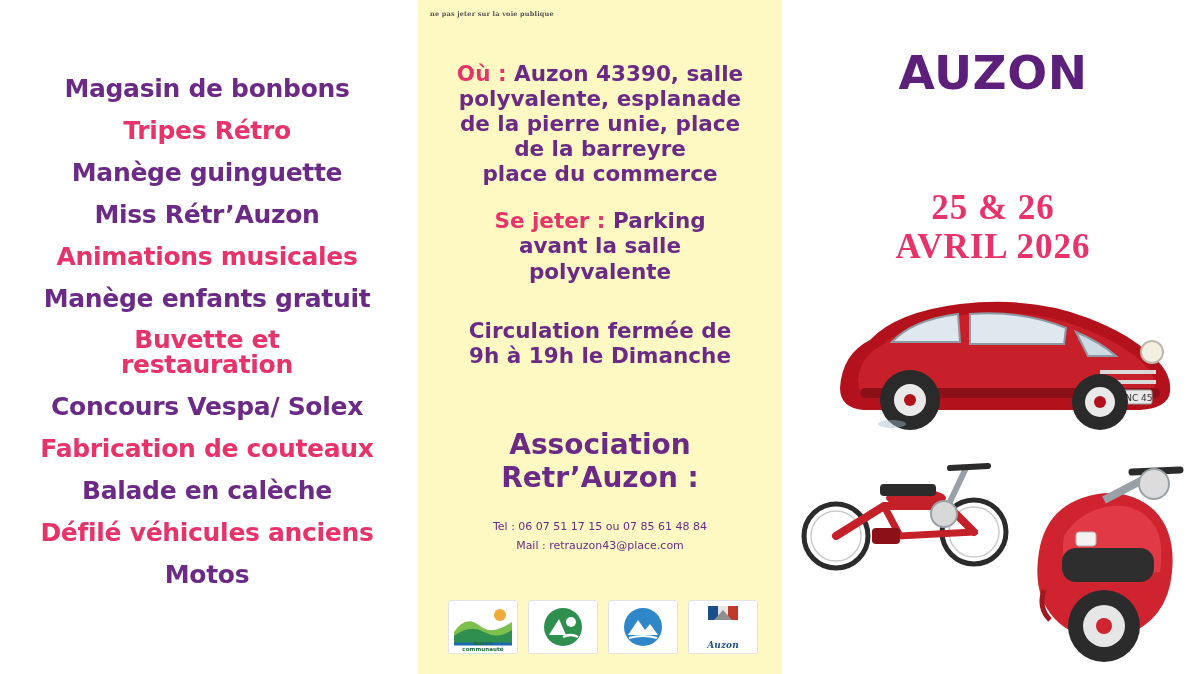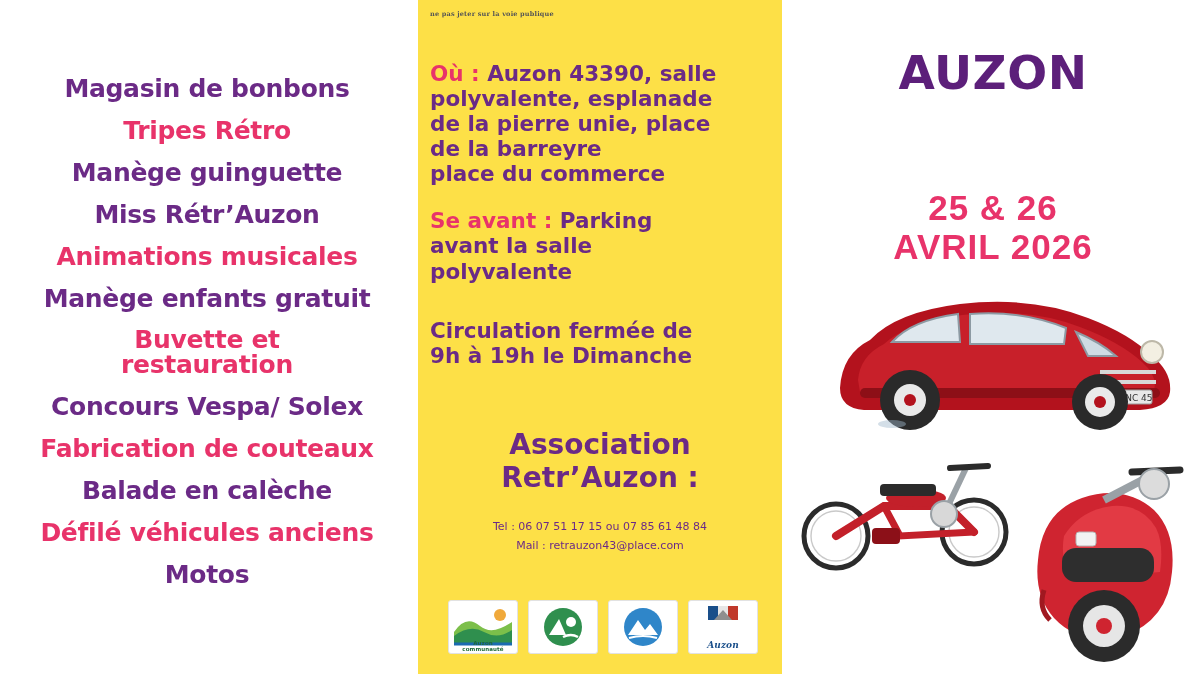--- a/index.html
+++ b/index.html
@@ -51,36 +51,36 @@
   .c-purple { color: #6b2a86; }
   .c-pink   { color: #e8336a; }
 
   
   .mid-col {
     position: absolute;
     left: 418px;
     top: 0;
     width: 364px;
     height: 674px;
-    background: #fde047;
+    background: #fef9c3;
     box-sizing: border-box;
     padding: 2px;
   }
   .tiny-legal {
     position: absolute;
     left: 12px;
     top: 10px;
     font-size: 6.5px;
     color: #555555;
     font-family: "DejaVu Serif", serif;
     font-weight: bold;
     letter-spacing: 0.2px;
   }
   .mid-block {
-    text-align: left;
+    text-align: center;
     font-family: "DejaVu Sans", sans-serif;
     font-weight: bold;
   }
   .where-block {
     position: absolute;
     left: 12px;
     top: 62px;
     width: 340px;
     font-size: 21.5px;
     line-height: 1.16;
@@ -188,21 +188,21 @@
     line-height: 1.05;
     color: #5c1f7a;
     letter-spacing: 0.5px;
   }
   .title-dates {
     position: absolute;
     left: 0;
     top: 188px;
     width: 414px;
     text-align: center;
-    font-family: Liberation Sans, sans-serif;
+    font-family: Liberation Serif, serif;
     font-weight: bold;
     font-size: 35px;
     line-height: 1.12;
     color: #e8336a;
     letter-spacing: 1px;
   }
   .car-img {
     position: absolute;
     left: 14px;
     top: 268px;
@@ -254,21 +254,21 @@
     <div class="mid-block where-block">
       <span class="lbl-pink">Où :</span>
       <span>Auzon 43390, salle</span><br>
       <span>polyvalente, esplanade</span><br>
       <span>de la pierre unie, place</span><br>
       <span>de la barreyre</span><br>
       <span>place du commerce</span>
     </div>
 
     <div class="mid-block park-block">
-      <span class="lbl-pink">Se avant :</span>
+      <span class="lbl-pink">Se jeter :</span>
       <span>Parking</span><br>
       <span>avant la salle</span><br>
       <span>polyvalente</span>
     </div>
 
     <div class="mid-block circ-block">
       <div>Circulation fermée de</div>
       <div>9h à 19h le Dimanche</div>
     </div>
 

